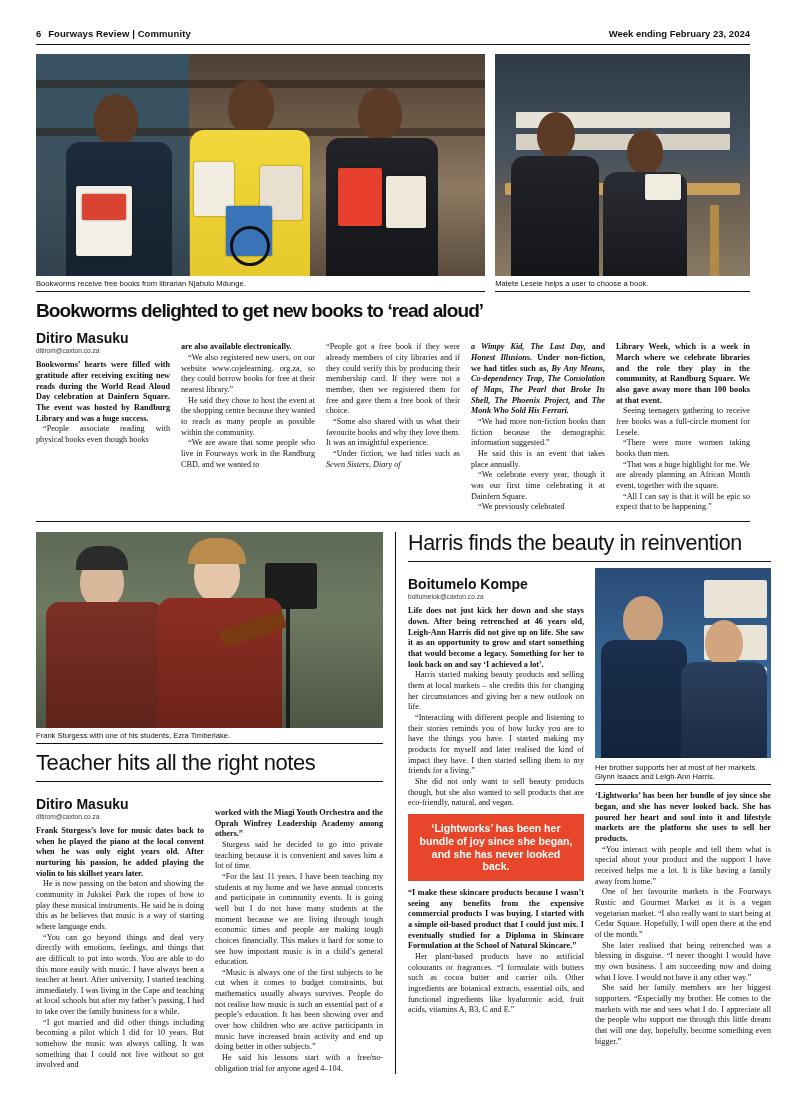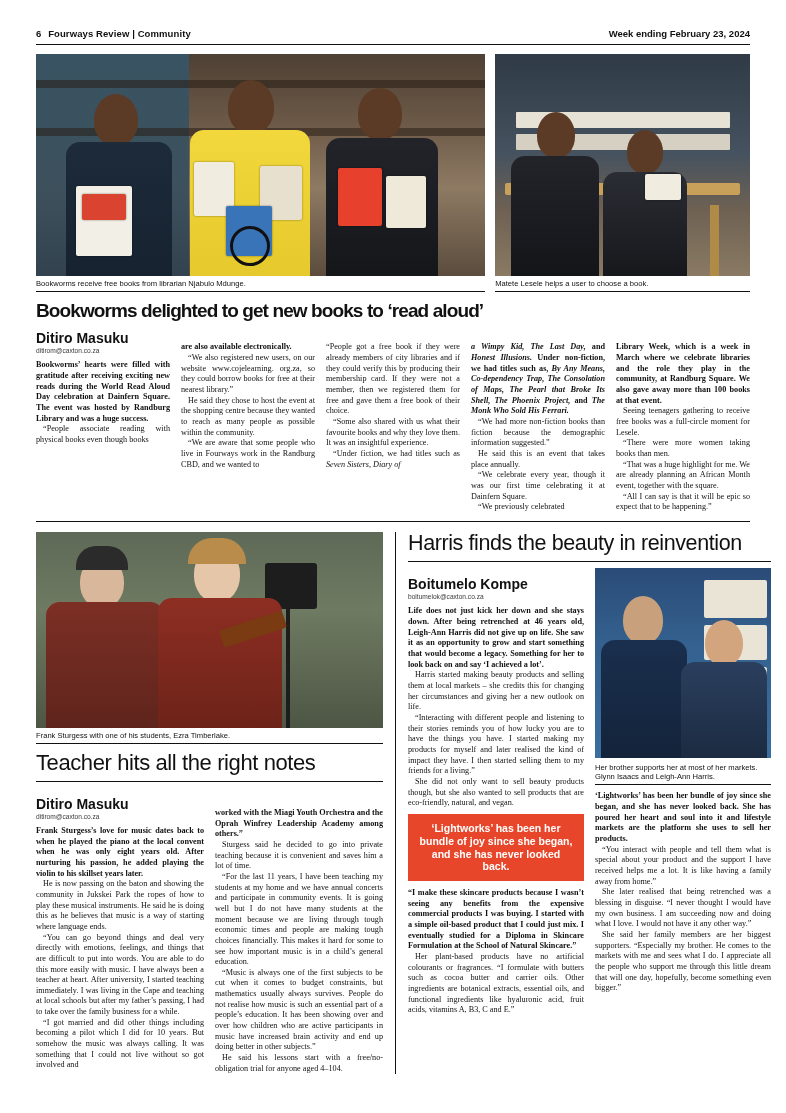--- a/index.html
+++ b/index.html
@@ -394,19 +394,20 @@
             <div class="person" style="left:86px;width:86px;height:160px;">
               <div class="head" style="left:24px;top:22px;width:38px;height:46px;background:#d2a57f;"></div>
               <div class="torso" style="left:0px;top:64px;width:86px;height:96px;background:linear-gradient(180deg,#2b3f5e,#1b2b41);"></div>
             </div>
           </div>
           <div class="small-cap">Her brother supports her at  most of her markets. Glynn Isaacs and Leigh-Ann Harris.</div>
 
           <div style="height:6px;"></div>
           <p class="noindent">‘Lightworks’ has been her bundle of joy since she began, and she has never looked back. She has poured her heart and soul into it and lifestyle markets are the platform she uses to sell her products.</p>
           <p>“You interact with people and tell them what is special about your product and the support I have received helps me a lot. It is like having a family away from home.”</p>
+          <p>One of her favourite markets is the Fourways Rustic and Gourmet Market as it is a vegan vegetarian market. “I also really want to start being at Cedar Square. Hopefully, I will open there at the end of the month.”</p>
           <p>She later realised that being retrenched was a blessing in disguise. “I never thought I would have my own business. I am succeeding now and doing what I love. I would not have it any other way.”</p>
           <p>She said her family members are her biggest supporters. “Especially my brother. He comes to the markets with me and sees what I do. I appreciate all the people who support me through this little dream that will one day, hopefully, become something even bigger.”</p>
         </div>
       </div>
     </div>
   </div>
 </div>
 
 </body></html>

